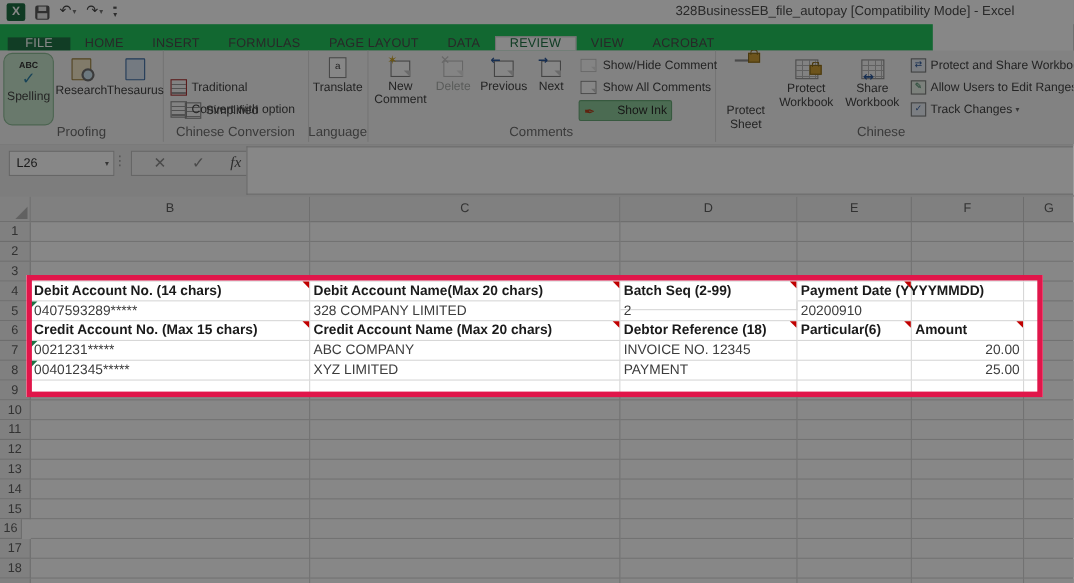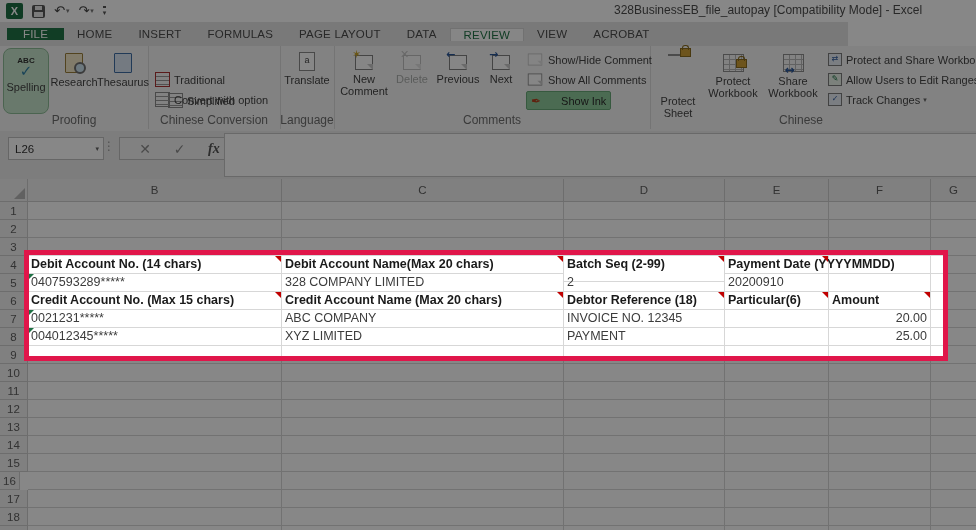--- a/index.html
+++ b/index.html
@@ -12,22 +12,22 @@
   .xl-logo{width:17px;height:16px;background:#1d6f42;border-radius:2px;color:#fff;font-size:11px;
            font-weight:bold;display:flex;align-items:center;justify-content:center;}
   .floppy{width:13px;height:13px;background:#5a5a5a;border-radius:2px;position:relative;}
   .floppy:before{content:"";position:absolute;left:3px;top:1px;width:7px;height:4px;background:#e8e8e8;}
   .floppy:after{content:"";position:absolute;left:2px;bottom:1px;width:9px;height:5px;background:#e8e8e8;}
   .qbtn{font-family:"DejaVu Sans",sans-serif;font-size:13px;color:#444;line-height:16px;display:flex;align-items:center;}
   .qcaret{font-size:7px;color:#777;margin-left:1px;}
   .qat-custom{border-top:2px solid #555;font-size:7px;color:#555;padding-top:1px;}
   #title-text{left:614px;top:3px;font-size:12px;color:#4d4d4d;white-space:nowrap;}
   
-  #tabrow{left:0;top:22px;width:848px;height:24px;background:#e5e5e5;border-bottom:1px solid #e3e3e3;
-          display:flex;align-items:center;font-size:11.5px;color:#4c4c4c;}
+  #tabrow{left:0;top:22px;width:848px;height:24px;background:#22c55e;border-bottom:1px solid #e3e3e3;
+          display:flex;align-items:flex-end;font-size:11.5px;color:#4c4c4c;}
   .tab{display:flex;align-items:center;padding:0 13px;letter-spacing:.2px;cursor:default;}
   .tab-file{background:#217346;color:#fff;margin-left:7px;padding:0 16px;}
   .tab-active{background:#fdfdfd;color:#217346;border:1px solid #d5d5d5;border-bottom:none;}
   
   #ribbon{left:0;top:46px;width:976px;height:85px;background:#f6f6f6;border-bottom:2px solid #b9b9b9;}
   .group{position:absolute;top:0;height:83px;border-right:1px solid #dcdcdc;}
   .grouplabel{position:absolute;left:0;right:0;bottom:2px;text-align:center;font-size:12px;color:#6e6e6e;}
   .bigbtn{position:absolute;top:2px;height:64px;display:flex;flex-direction:column;align-items:center;
           font-size:11px;color:#444;text-align:center;line-height:12px;}
   .bigbtn .lbl{margin-top:3px;}
@@ -67,21 +67,21 @@
   .caret{font-size:7px;color:#666;margin-left:3px;}
   
   #fbar{left:0;top:131px;width:976px;height:48px;background:#ececec;}
   #namebox{left:8px;top:6px;width:88px;height:21px;background:#fff;border:1px solid #c0c0c0;
            font-size:11.5px;color:#333;display:flex;align-items:center;padding-left:6px;}
   #namebox .nb-caret{position:absolute;right:4px;font-size:7px;color:#666;}
   #fbar-dots{left:103px;top:8px;color:#9a9a9a;font-family:"DejaVu Sans",sans-serif;font-size:12px;}
   #fxbox{left:119px;top:6px;width:103px;height:21px;background:#f4f4f4;border:1px solid #c0c0c0;
          display:flex;align-items:center;justify-content:space-around;padding:0 8px;}
   #fxbox .g{font-family:"DejaVu Sans",sans-serif;color:#8c8c8c;font-size:14px;}
-  #fxbox .fx{font-family:"Liberation Serif",serif;font-style:italic;font-weight:bold;color:#555;font-size:14px;}
+  #fxbox .fx{font-family:"Liberation Serif",serif;font-style:italic;font-weight:normal;color:#555;font-size:14px;}
   #finput{left:224px;top:2px;width:752px;height:42px;background:#fff;border:1px solid #c6c6c6;border-right:none;}
   
   #sheet{left:0;top:179px;width:976px;height:351px;background:#fff;}
   .colhead,.rowhead,#corner{position:absolute;background:#f1f1f1;border-right:1px solid #cfcfcf;
       border-bottom:1px solid #cfcfcf;color:#5f5f5f;font-size:11.5px;display:flex;align-items:center;justify-content:center;box-sizing:border-box;}
   #corner{left:0;top:0;width:28px;height:23px;}
   #corner .tri{position:absolute;right:2px;bottom:2px;width:0;height:0;border-bottom:11px solid #b8b8b8;border-left:11px solid transparent;}
   .cell{position:absolute;box-sizing:border-box;border-right:1px solid #d7d7d7;border-bottom:1px solid #d7d7d7;
         font-size:12.5px;color:#3c3c3c;line-height:17px;padding:0 3px;white-space:nowrap;overflow:visible;}
   .cell.bold{font-weight:bold;color:#1a1a1a;}

